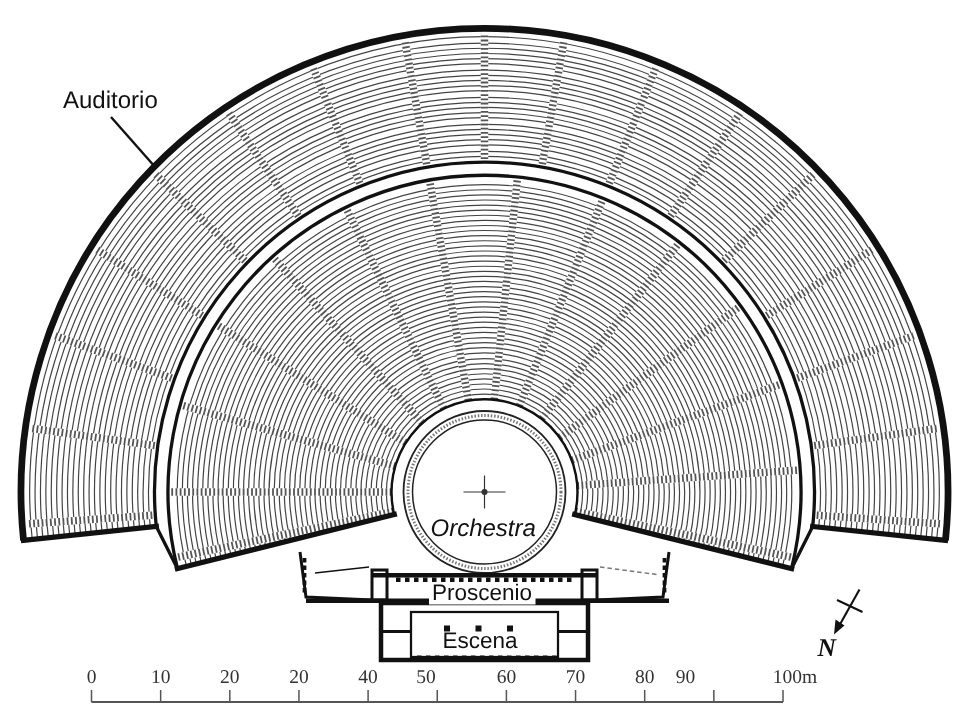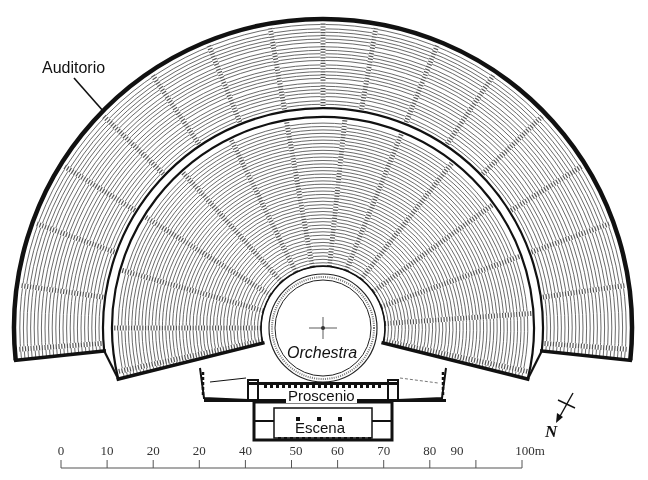--- a/index.html
+++ b/index.html
@@ -247,19 +247,19 @@
 <div class="lbl lbl-orch">Orchestra</div>
 <div class="lbl lbl-pros">Proscenio</div>
 <div class="lbl lbl-esc">Escena</div>
 <div class="north">N</div>
 <div id="ticklabels">
     <div class="tick-lbl" style="left: 61px;">0</div>
     <div class="tick-lbl" style="left: 107.1px;">10</div>
     <div class="tick-lbl" style="left: 153.2px;">20</div>
     <div class="tick-lbl" style="left: 199.3px;">20</div>
     <div class="tick-lbl" style="left: 245.4px;">40</div>
-    <div class="tick-lbl" style="left: 296px;">50</div>
+    <div class="tick-lbl" style="left: 284px;">50</div>
     <div class="tick-lbl" style="left: 337.6px;">60</div>
     <div class="tick-lbl" style="left: 383.7px;">70</div>
     <div class="tick-lbl" style="left: 429.8px;">80</div>
     <div class="tick-lbl" style="left: 457px;">90</div>
     <div class="tick-lbl" style="left: 530px;">100m</div>
   </div>
 
 </body></html>

